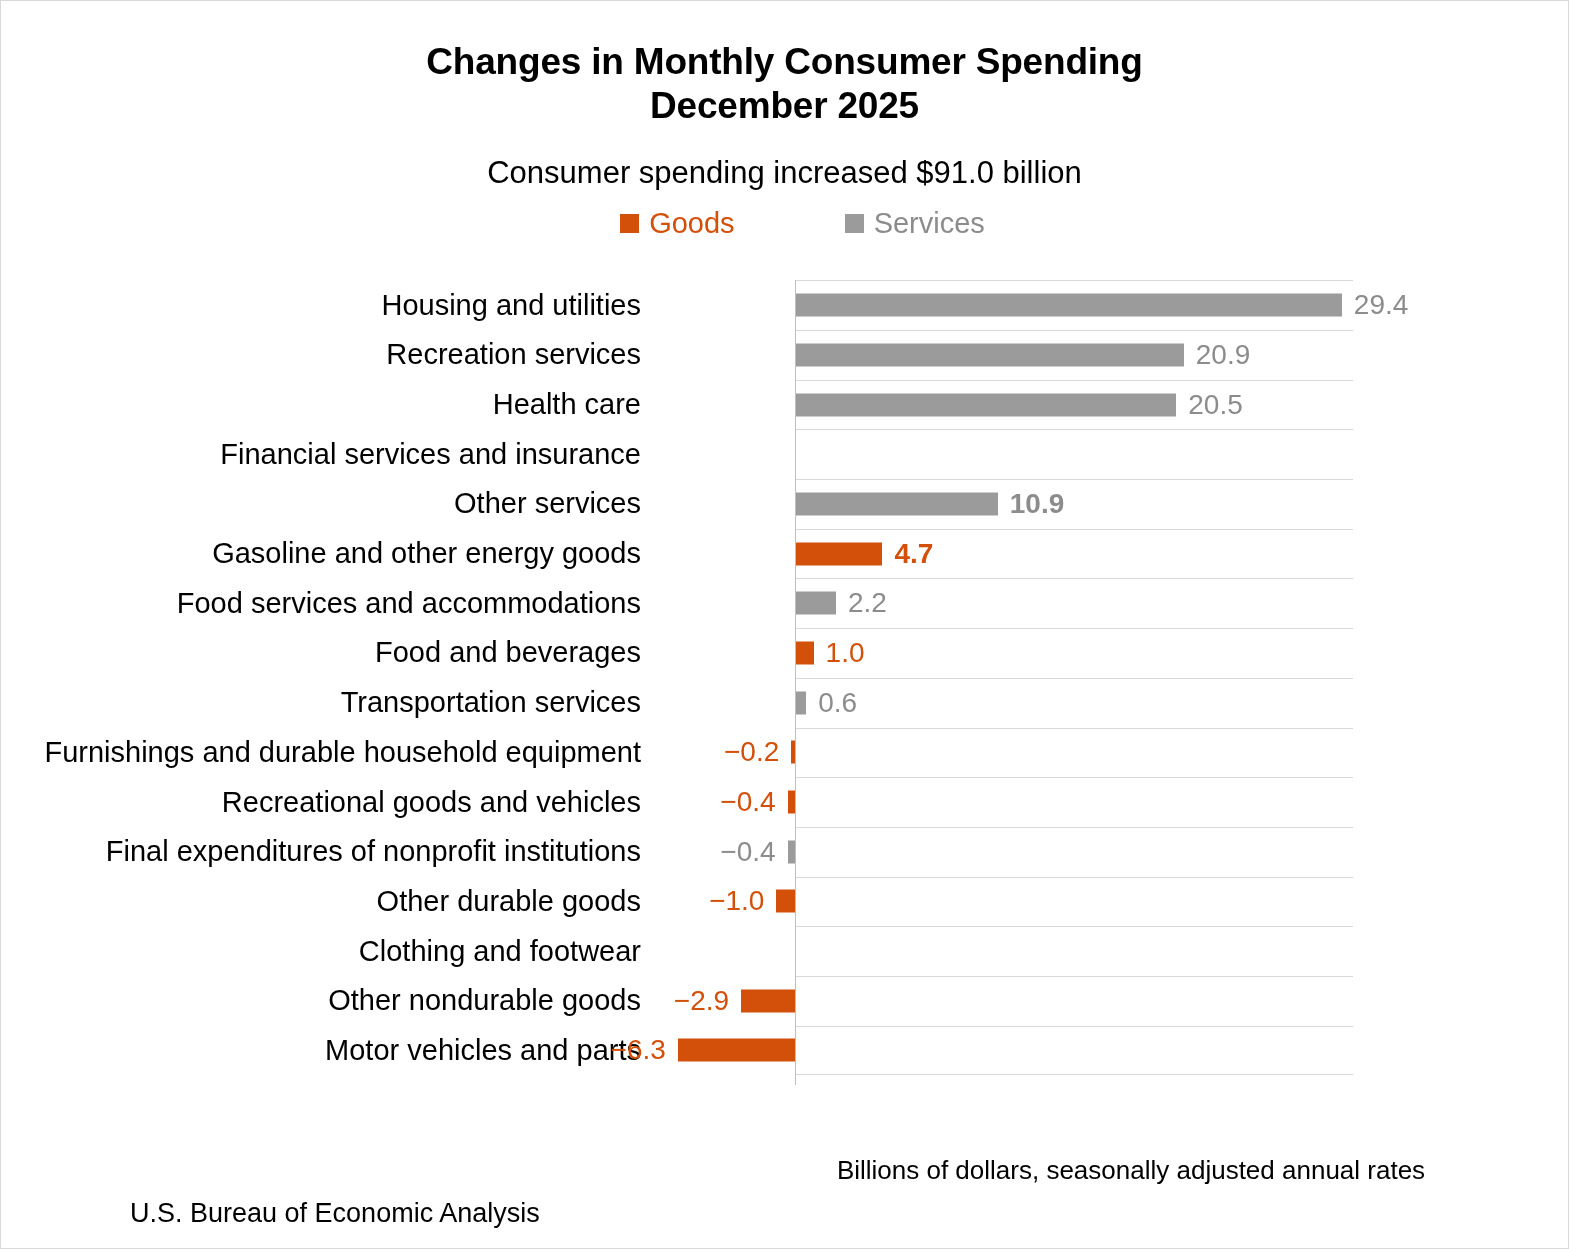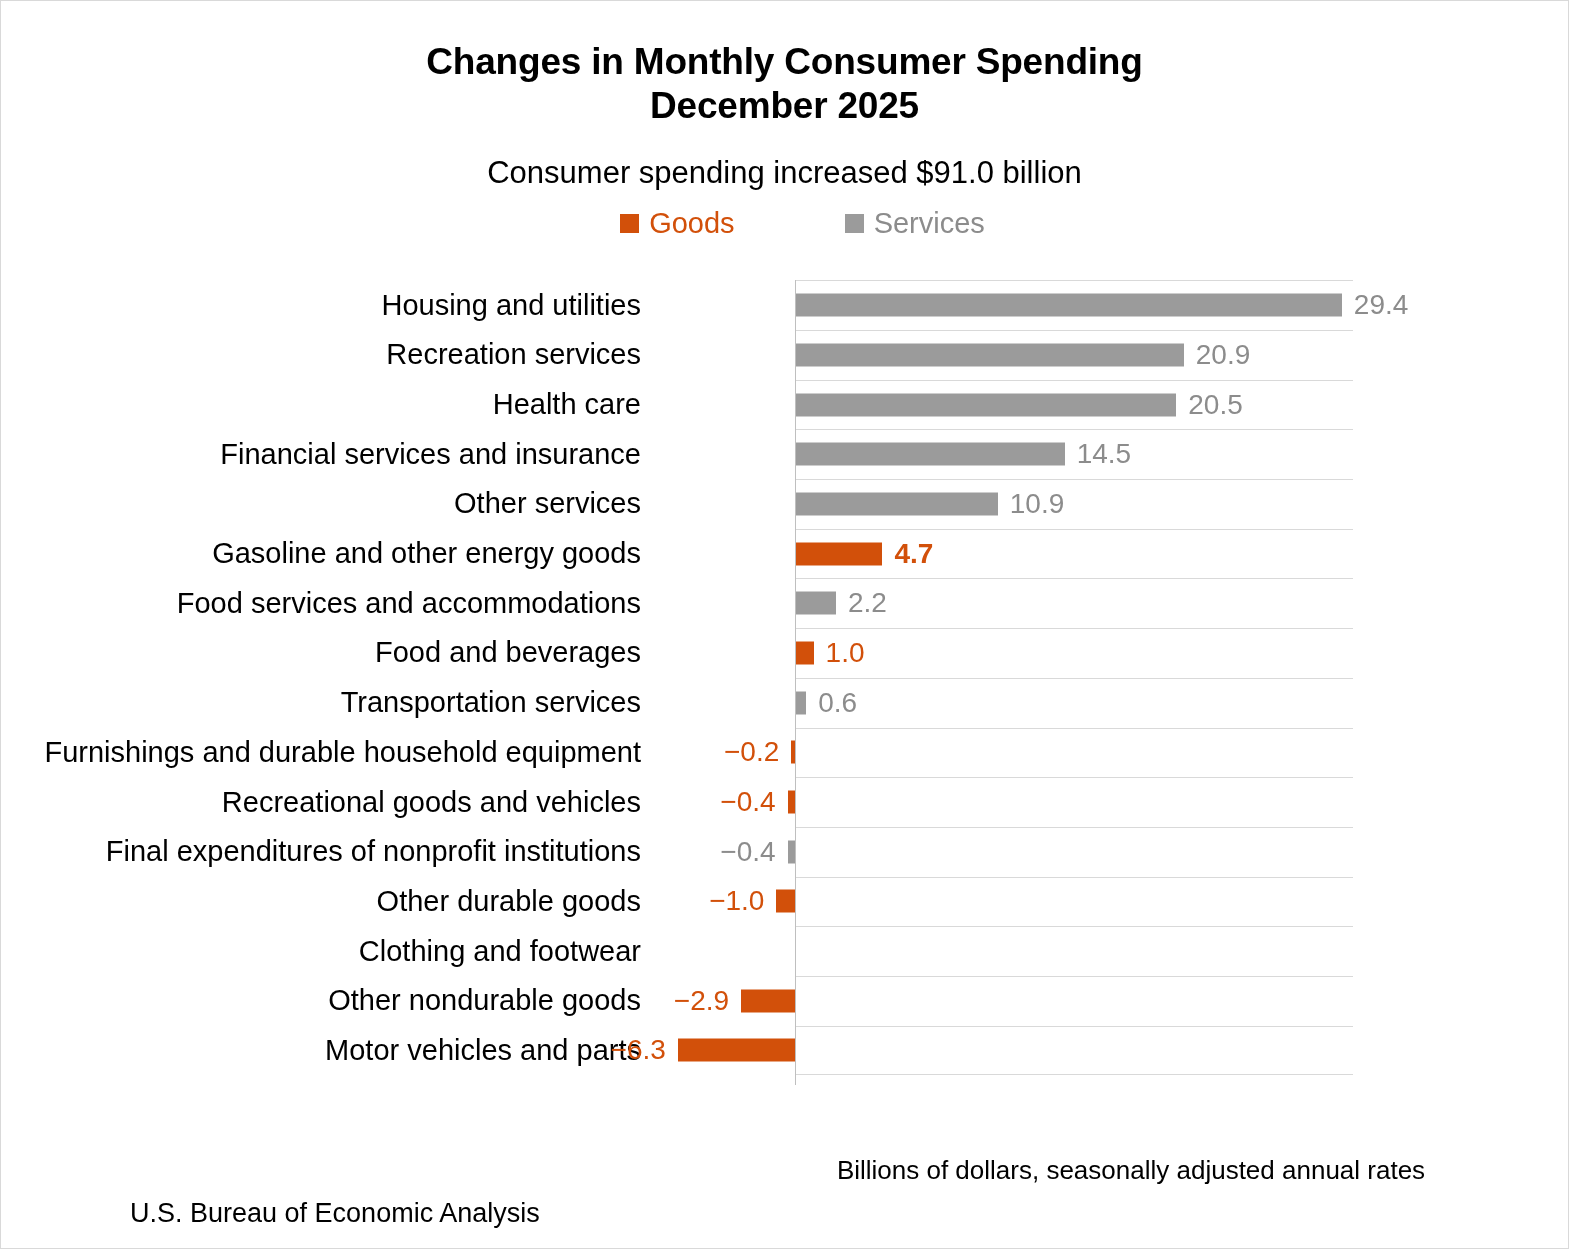--- a/index.html
+++ b/index.html
@@ -194,31 +194,27 @@
         <div class="row-line"></div>
         <div class="cat-label">Health care</div>
         <div class="bar-area">
           <div class="bar services" style="left: 0px; width: 381.3px;"></div>
           <div class="value services" style="left: 393.3px;">20.5</div>
         </div>
       </div>
       <div class="row">
         <div class="row-line"></div>
         <div class="cat-label">Financial services and insurance</div>
-        <div class="bar-area">
-          <div class="bar services" style="left: 0px; width: 269.7px;"></div>
-          <div class="value services" style="left: 281.7px;">14.5</div>
-        </div>
       </div>
       <div class="row">
         <div class="row-line"></div>
         <div class="cat-label">Other services</div>
         <div class="bar-area">
           <div class="bar services" style="left: 0px; width: 202.74px;"></div>
-          <div class="value services" style="left: 214.74px;">10.9</div>
+          <div class="value services" style="left: 214.74px; font-weight: bold;">10.9</div>
         </div>
       </div>
       <div class="row">
         <div class="row-line"></div>
         <div class="cat-label">Gasoline and other energy goods</div>
         <div class="bar-area">
           <div class="bar goods" style="left: 0px; width: 87.42px;"></div>
           <div class="value goods" style="left: 99.42px; font-weight: bold;">4.7</div>
         </div>
       </div>

